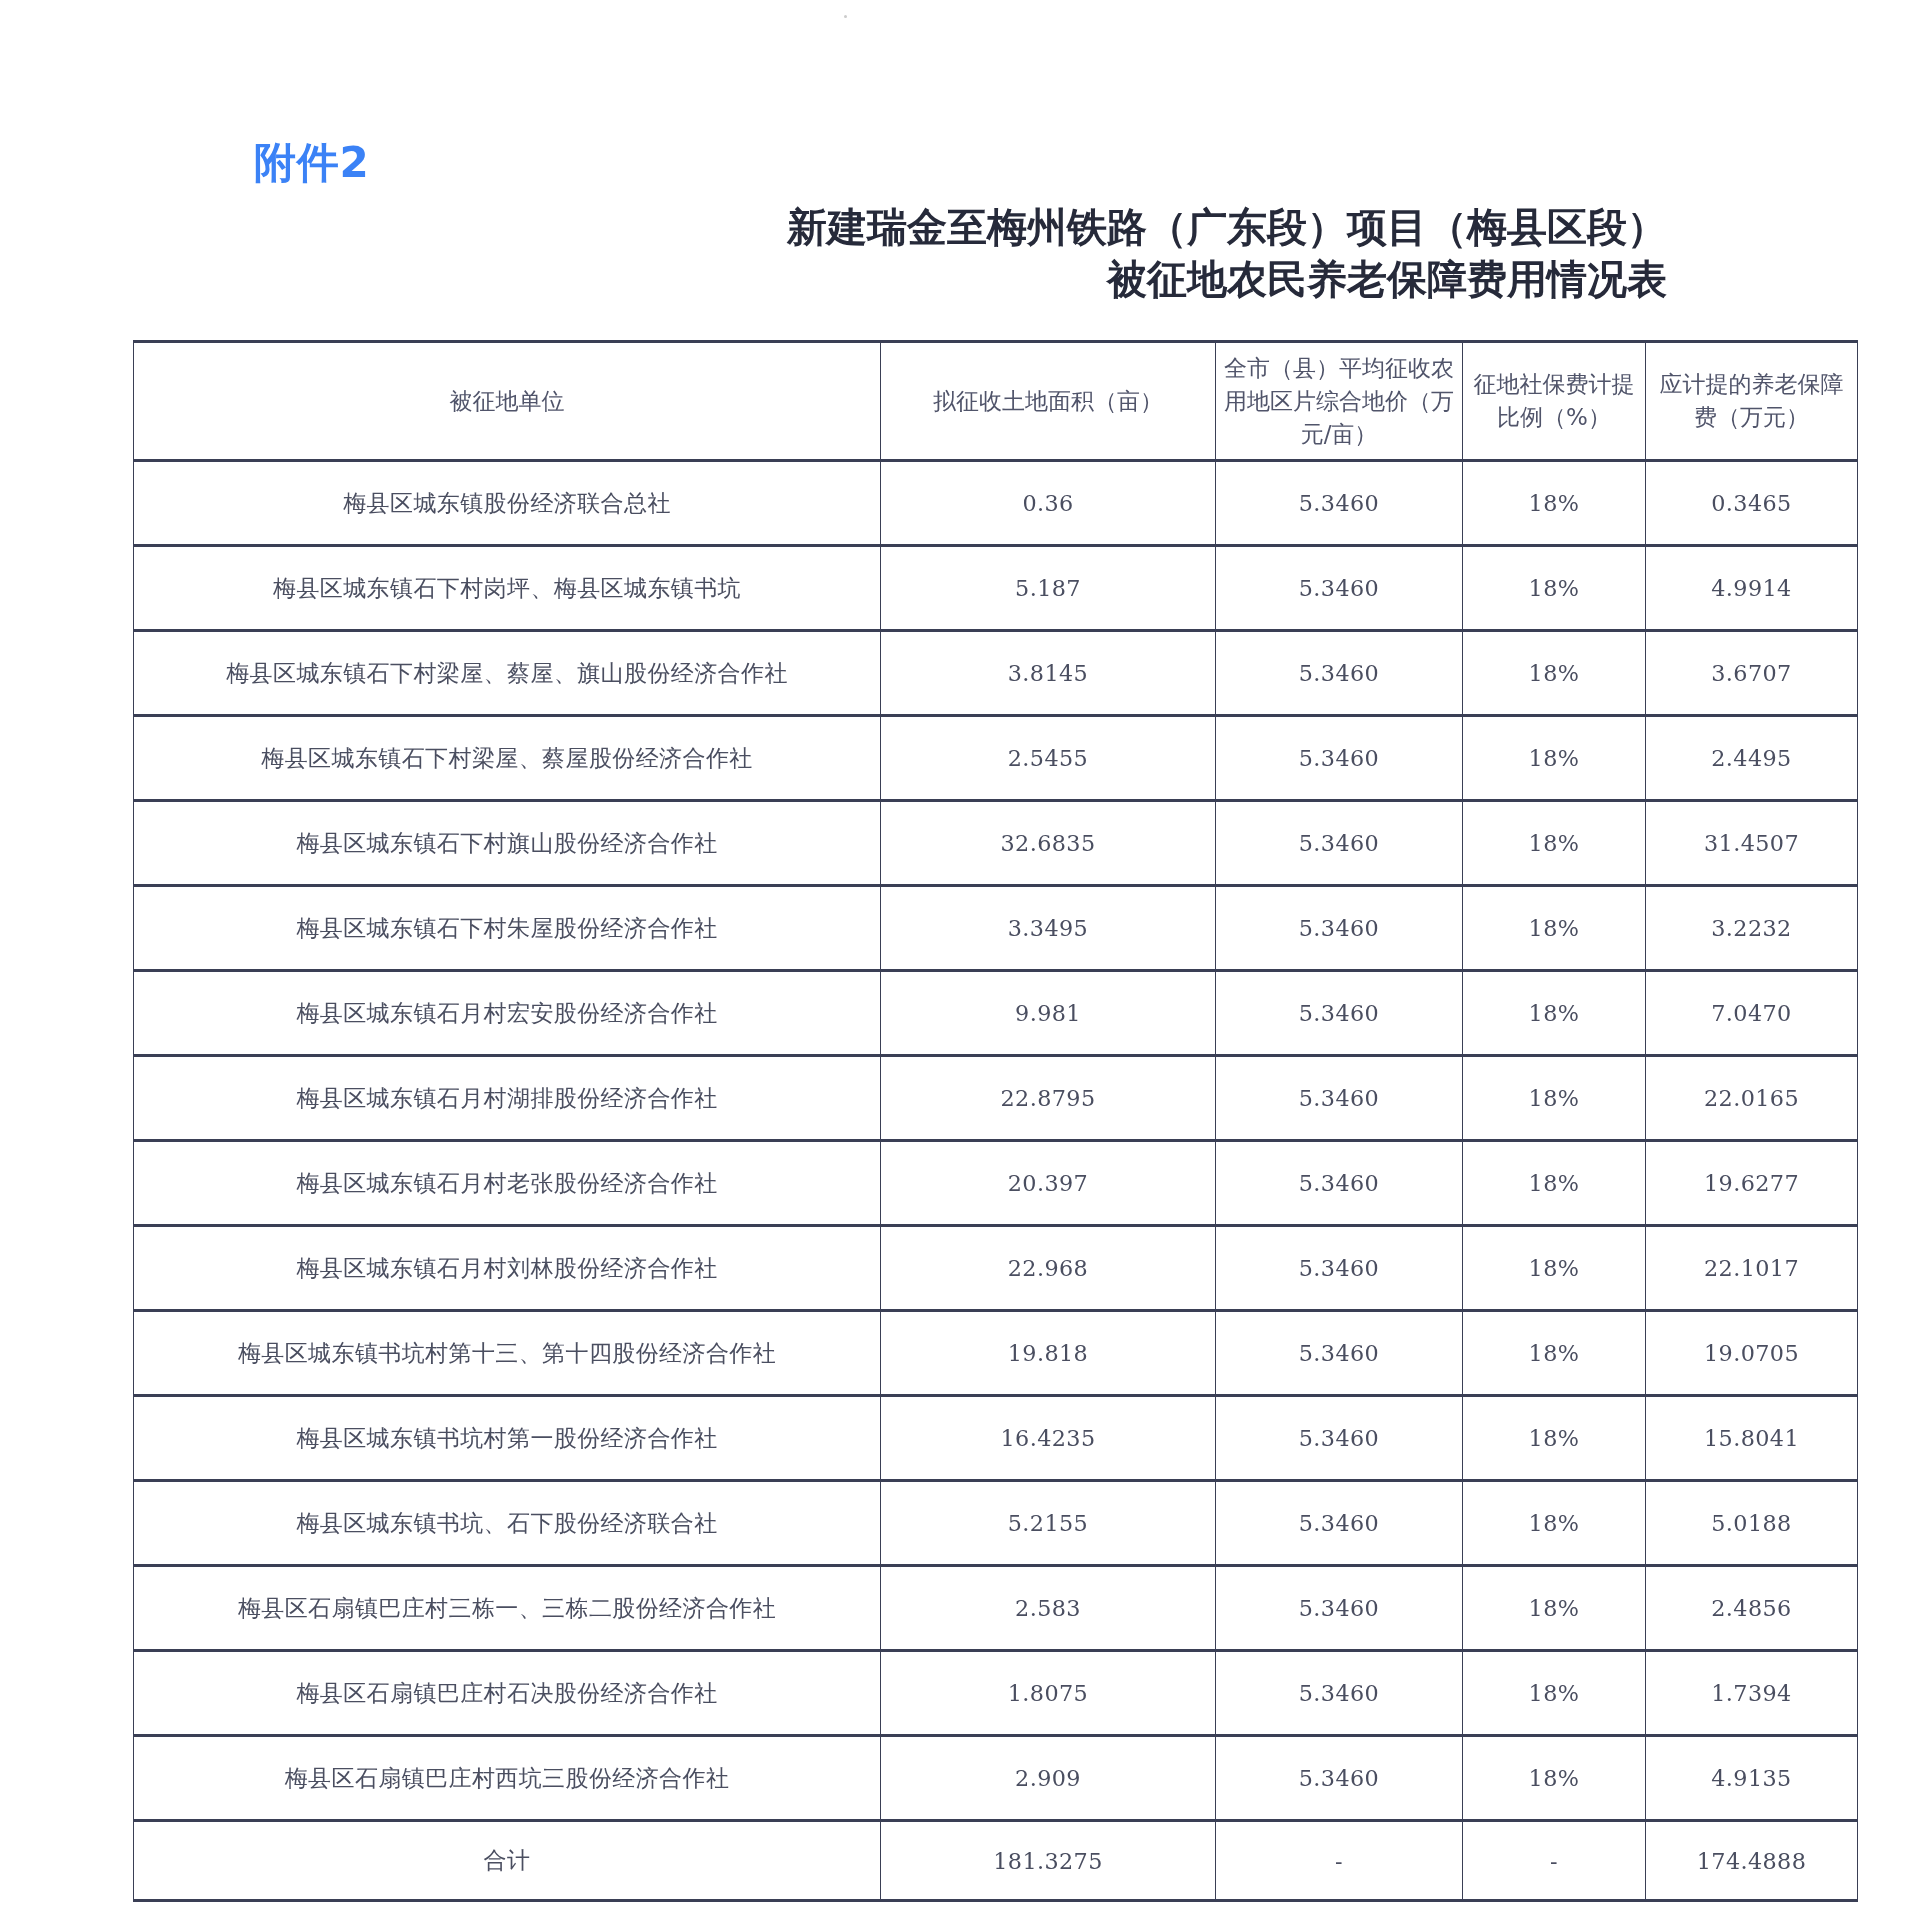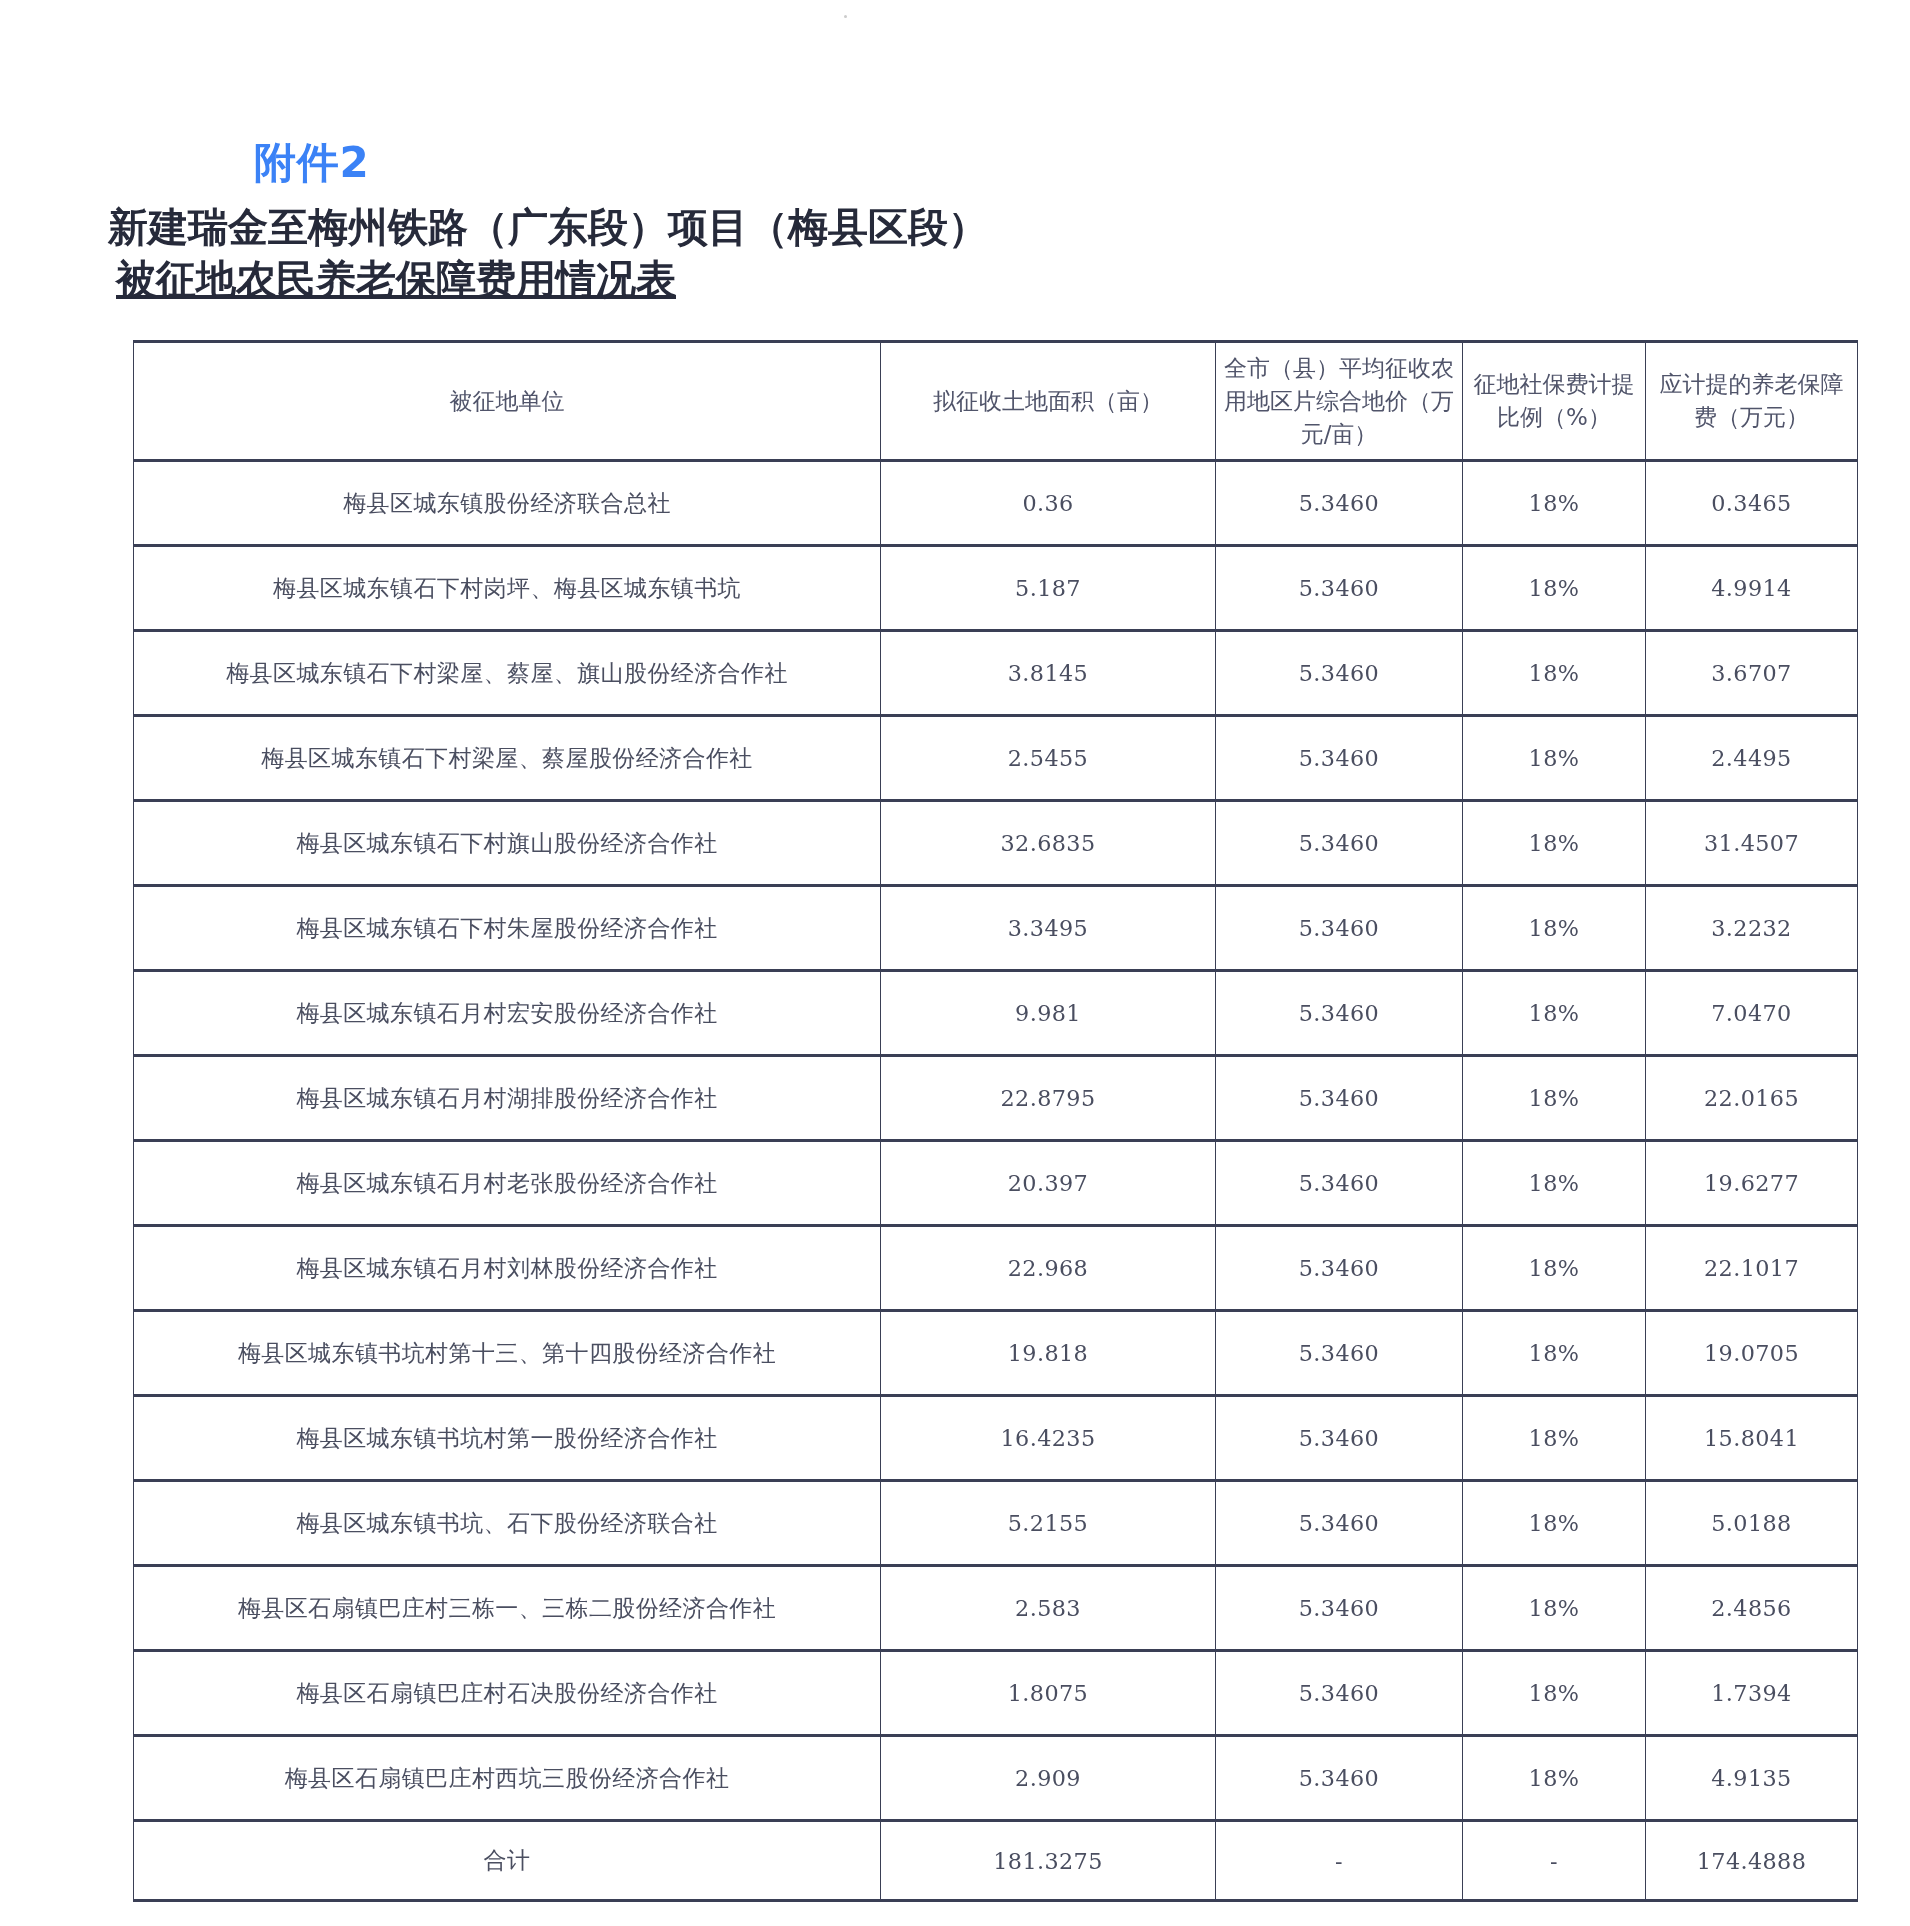--- a/index.html
+++ b/index.html
@@ -1,24 +1,24 @@
 <!DOCTYPE html>
 <html style="font-size:6.2px"><head>
 <meta charset="utf-8">
 <style>
   html, body { margin: 0; padding: 0; background: #ffffff; }
   body { width: 1911px; height: 2702px; position: relative; overflow: hidden;
          font-family: "DejaVu Serif", "Liberation Serif", serif; color: #2a2d3a; }
   .attachment { position: absolute; left: 254px; top: 135px; font-family: "DejaVu Sans", "Liberation Sans", sans-serif;
                 font-size: 42px; font-weight: bold; color: #3b82f6; letter-spacing: 0.8px; }
-  .title { position: absolute; left: 0; width: 1667px; text-align: left;
+  .title { position: absolute; left: 0; width: 1667px; text-align: right;
            font-family: "DejaVu Sans", "Liberation Sans", sans-serif; font-weight: bold;
            font-size: 40px; color: #262a3a; }
   .title.l1 { top: 200px; padding-left: 108px; box-sizing: border-box; }
-  .title.l2 { top: 252px; padding-left: 116px; box-sizing: border-box; text-decoration: underline; }
+  .title.l2 { top: 252px; padding-left: 116px; box-sizing: border-box; }
 
   table.grid { position: absolute; left: 133px; top: 340px; width: 1724px;
                border-collapse: collapse; table-layout: fixed; }
   table.grid td, table.grid th { border-left: 1.5px solid #3a3f55; border-right: 1.5px solid #3a3f55;
                border-top: 3.5px solid #3a3f55; border-bottom: 3.5px solid #3a3f55;
                text-align: center; vertical-align: middle; font-weight: normal;
                color: #4a4e60; padding: 0 3.9px; }
   table.grid th { height: 116px; font-family: "DejaVu Sans", "Liberation Sans", sans-serif;
                   font-size: 23px; line-height: 33px; color: #50546a; }
   table.grid td { height: 82px; font-size: 23px; }

